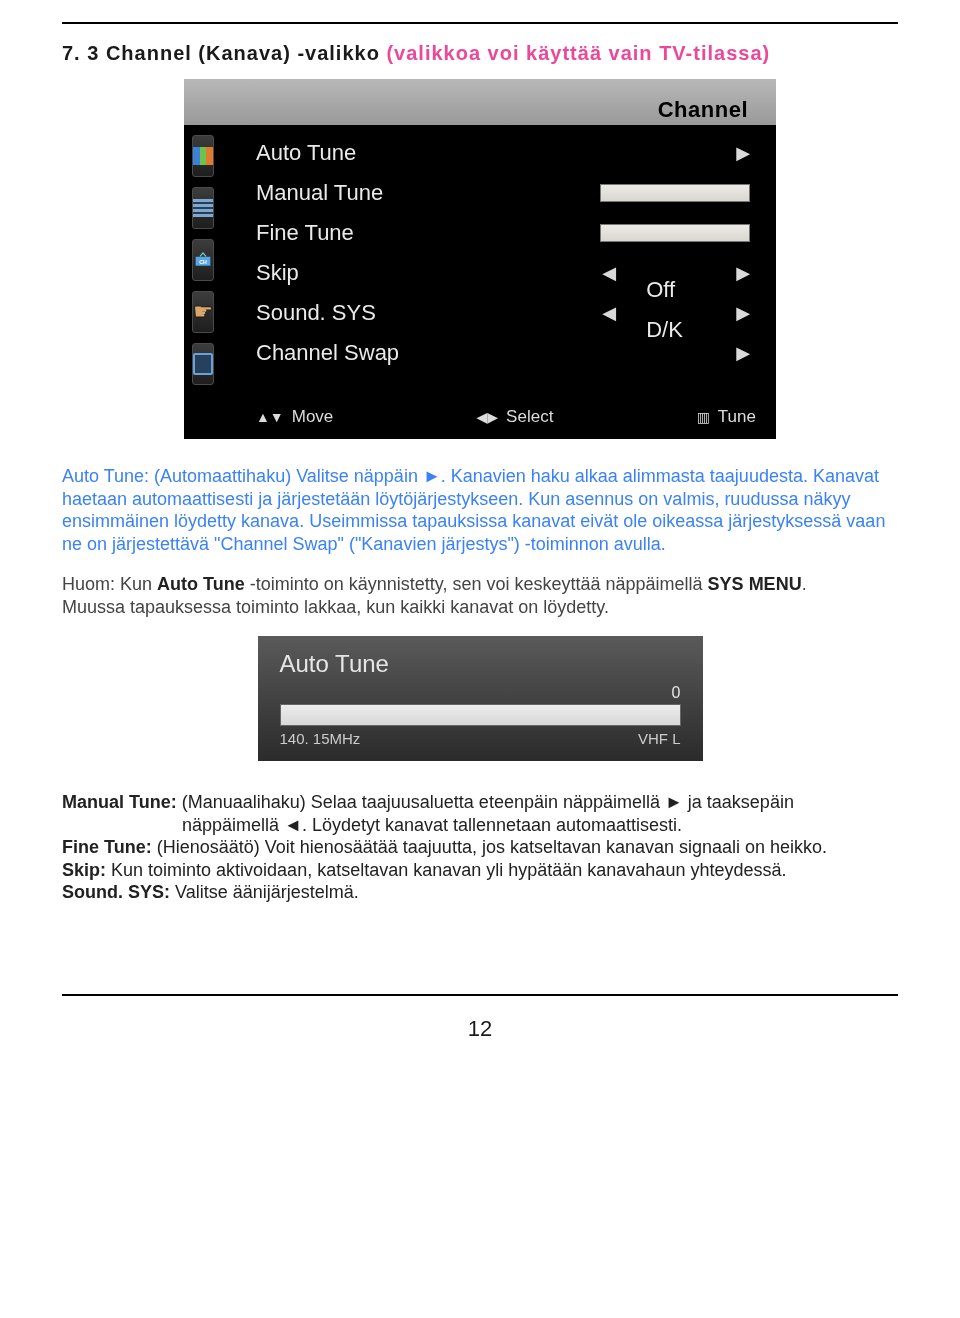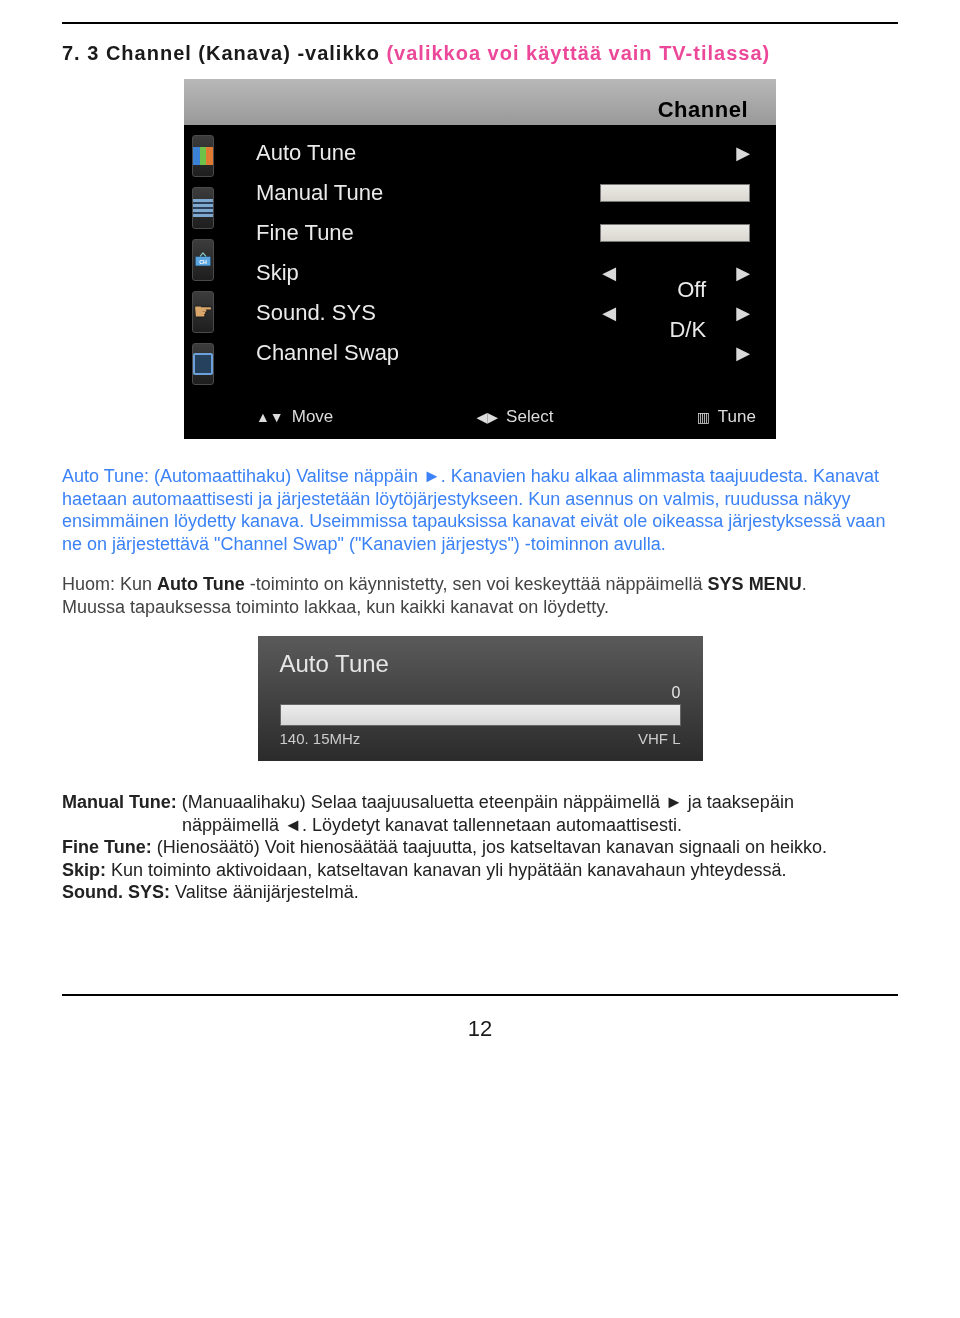--- a/index.html
+++ b/index.html
@@ -80,21 +80,21 @@
   .osd-row .ctrl { flex: 1; display:flex; align-items:center; justify-content:flex-end; gap: 30px; }
   .slot {
     display:inline-block;
     width: 150px;
     height: 18px;
     background: linear-gradient(#eceae5,#d9d7d0);
     border: 1px solid #777;
   }
   .tri-r { color:#d9d9d9; font-size:18px; }
   .tri-l { color:#d9d9d9; font-size:18px; }
-  .val { width: 60px; text-align:right;margin-top:34px; }
+  .val { width: 60px; text-align:left;margin-top:34px; }
   .osd1-foot {
     padding: 18px 20px 12px 72px;
     display:flex;
     justify-content: space-between;
     font-size: 17px;
     color:#dcdcdc;
   }
   .foot-item { display:flex; align-items:center; gap:8px; }
   .foot-glyph { font-size:14px; }
 

